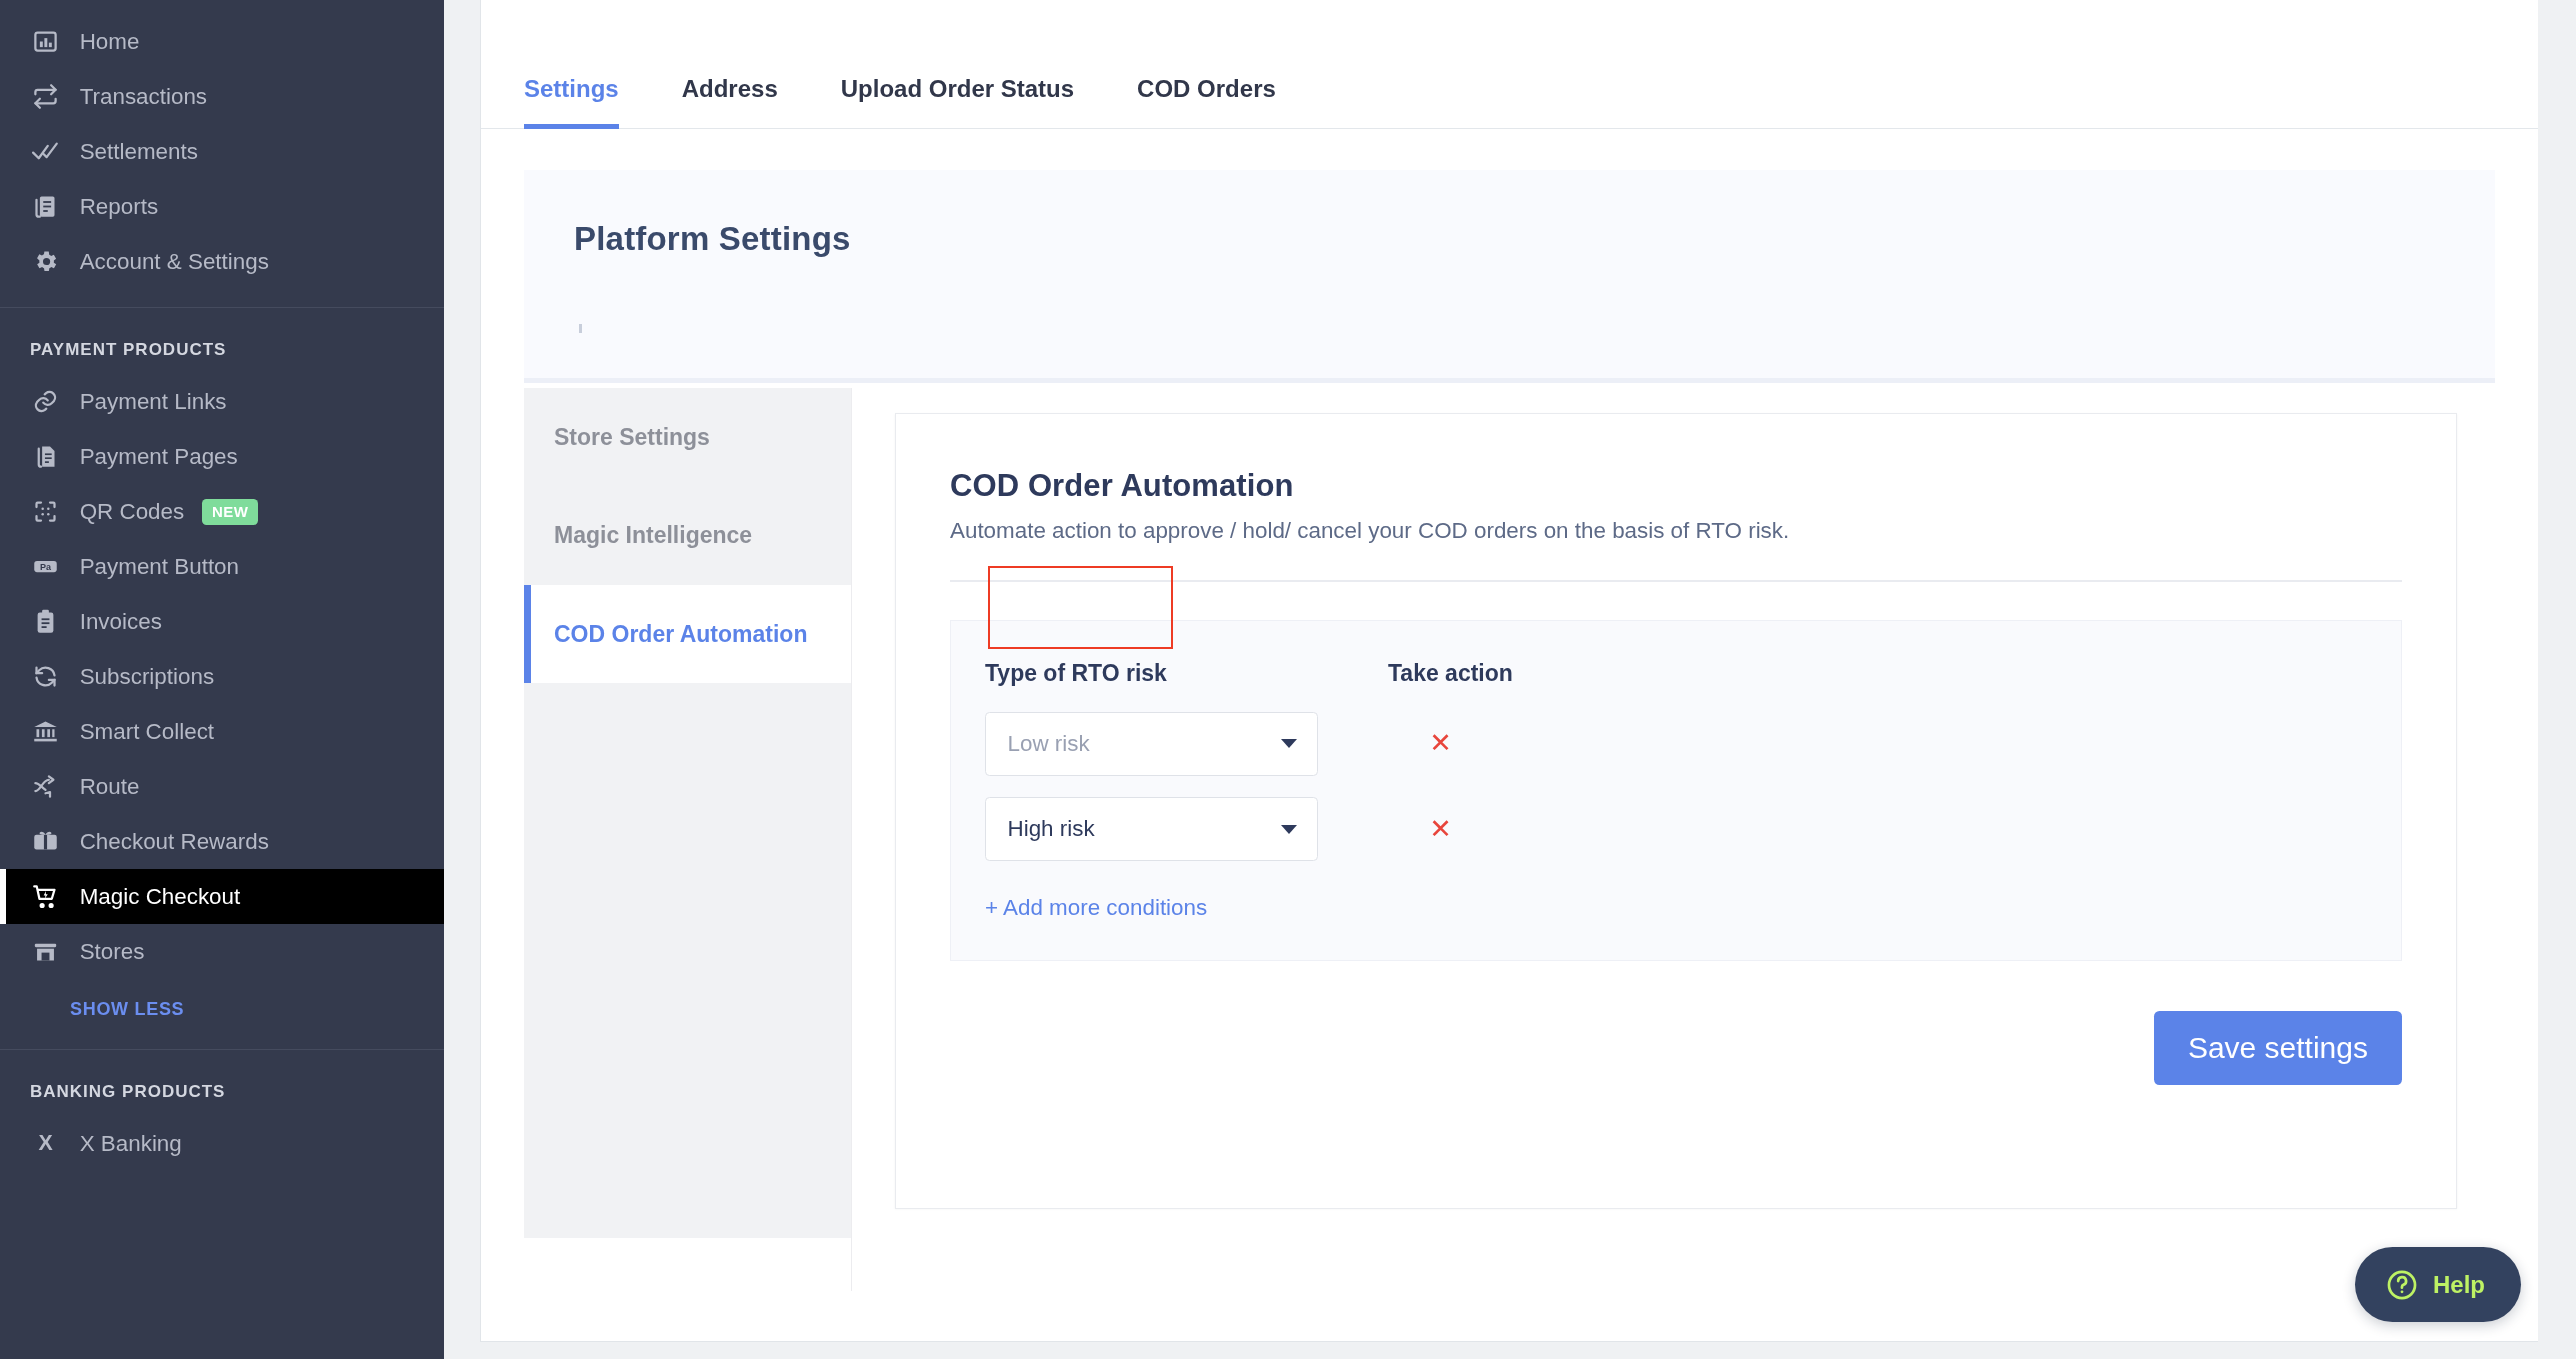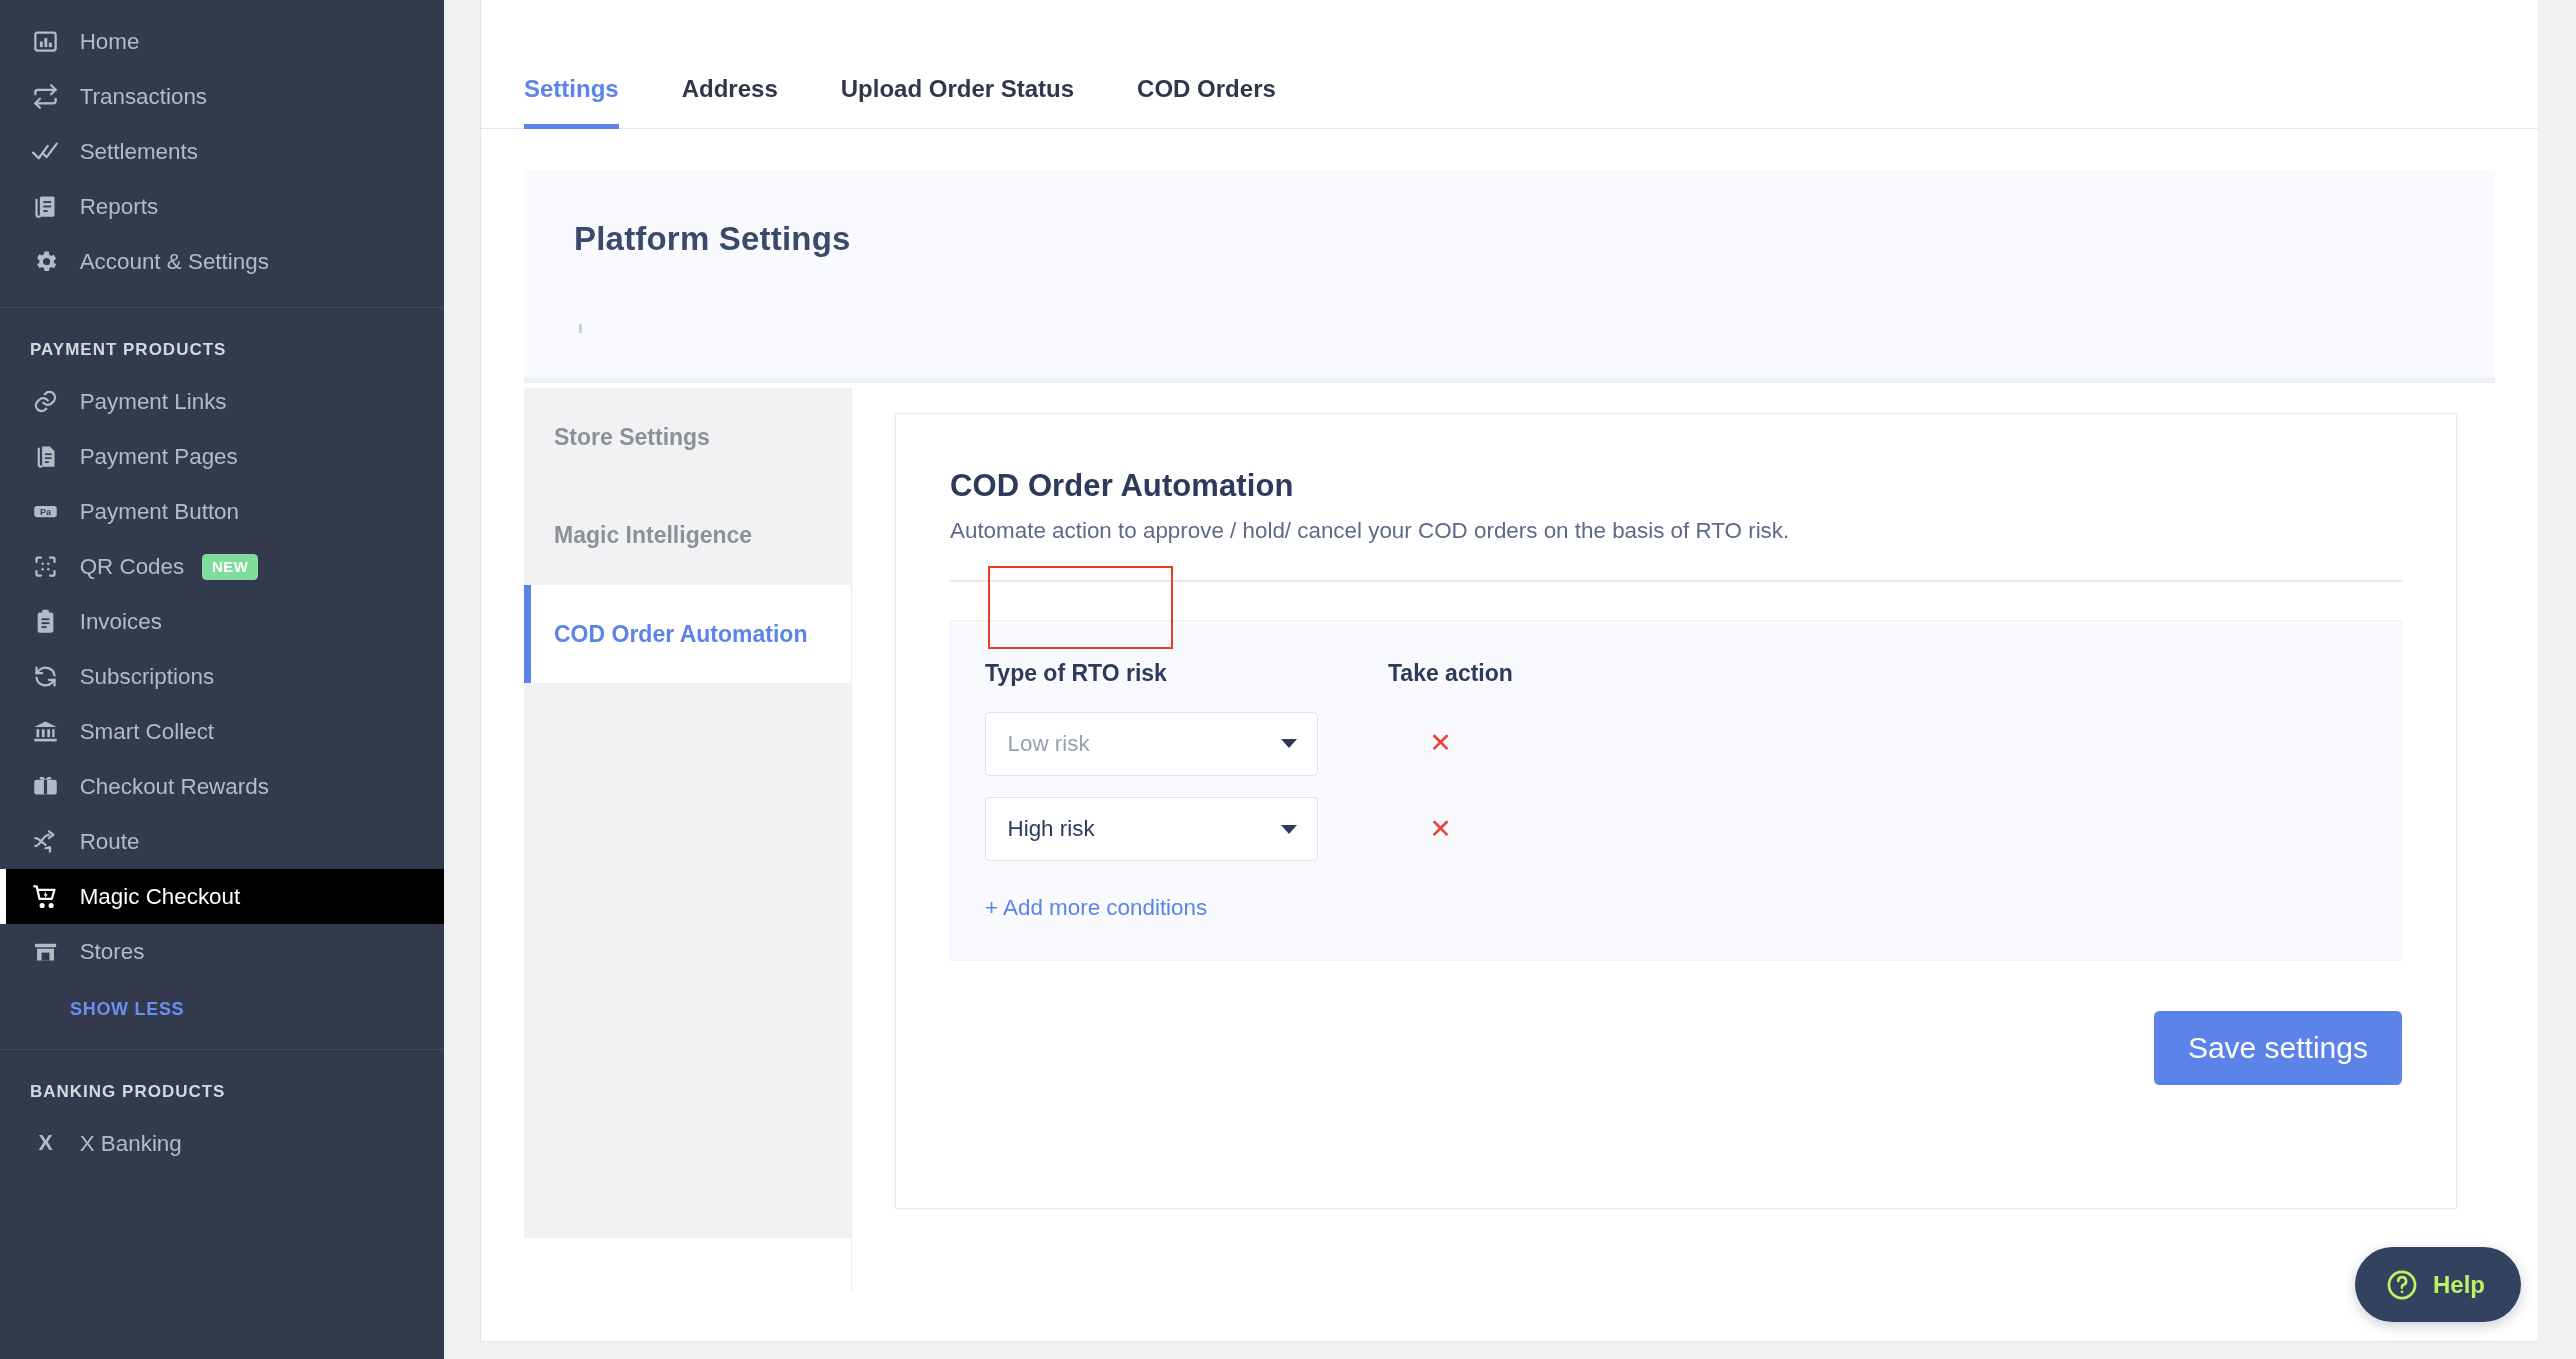--- a/index.html
+++ b/index.html
@@ -314,45 +314,45 @@
               <path d="M6 5v14a2 2 0 0 0 2 2" fill="none" stroke="currentColor" stroke-width="2" stroke-linecap="round"></path>
               <line x1="11.5" y1="10" x2="17.5" y2="10" stroke="#343a4d" stroke-width="1.5"></line>
               <line x1="11.5" y1="13.5" x2="17.5" y2="13.5" stroke="#343a4d" stroke-width="1.5"></line>
               <line x1="11.5" y1="17" x2="15" y2="17" stroke="#343a4d" stroke-width="1.5"></line>
             </svg>
         </span>
         <span>Payment Pages</span>
       </div>
       <div class="nav-item">
         <span class="ic">
-          <svg viewBox="0 0 24 24" style="font-size:25px">
-              <rect x="2" y="7" width="20" height="10" rx="2.5" fill="currentColor"></rect>
-              <text x="12" y="15" font-size="8" font-family="Liberation Sans, sans-serif" font-weight="700" fill="#343a4d" text-anchor="middle">Pa</text>
-            </svg>
-        </span>
-        <span>Payment Button</span>
-      </div>
-      <div class="nav-item">
-        <span class="ic">
           <svg viewBox="0 0 24 24" fill="none" stroke="currentColor" stroke-width="2" stroke-linecap="round">
               <path d="M4 8V5a1 1 0 0 1 1-1h3"></path>
               <path d="M16 4h3a1 1 0 0 1 1 1v3"></path>
               <path d="M20 16v3a1 1 0 0 1-1 1h-3"></path>
               <path d="M8 20H5a1 1 0 0 1-1-1v-3"></path>
               <circle cx="9.5" cy="9.5" r="1.1" fill="currentColor" stroke="none"></circle>
               <circle cx="14.5" cy="9.5" r="1.1" fill="currentColor" stroke="none"></circle>
               <circle cx="9.5" cy="14.5" r="1.1" fill="currentColor" stroke="none"></circle>
               <circle cx="14.5" cy="14.5" r="1.1" fill="currentColor" stroke="none"></circle>
             </svg>
         </span>
         <span>QR Codes</span>
         <span class="badge-new">NEW</span>
       </div>
       <div class="nav-item">
         <span class="ic">
+          <svg viewBox="0 0 24 24" style="font-size:25px">
+              <rect x="2" y="7" width="20" height="10" rx="2.5" fill="currentColor"></rect>
+              <text x="12" y="15" font-size="8" font-family="Liberation Sans, sans-serif" font-weight="700" fill="#343a4d" text-anchor="middle">Pa</text>
+            </svg>
+        </span>
+        <span>Payment Button</span>
+      </div>
+      <div class="nav-item">
+        <span class="ic">
           <svg viewBox="0 0 24 24" fill="currentColor">
               <rect x="5" y="4" width="14" height="18" rx="2"></rect>
               <rect x="9" y="1.5" width="6" height="4" rx="1.2"></rect>
               <line x1="8.5" y1="10" x2="15.5" y2="10" stroke="#343a4d" stroke-width="1.6"></line>
               <line x1="8.5" y1="13.5" x2="15.5" y2="13.5" stroke="#343a4d" stroke-width="1.6"></line>
               <line x1="8.5" y1="17" x2="13" y2="17" stroke="#343a4d" stroke-width="1.6"></line>
             </svg>
         </span>
         <span>Invoices</span>
       </div>
@@ -375,38 +375,38 @@
               <rect x="8.8" y="10" width="2.4" height="7"></rect>
               <rect x="13.6" y="10" width="2.4" height="7"></rect>
               <rect x="18" y="10" width="2" height="7"></rect>
               <rect x="2" y="18.5" width="20" height="2.3"></rect>
             </svg>
         </span>
         <span>Smart Collect</span>
       </div>
       <div class="nav-item">
         <span class="ic">
-          <svg viewBox="0 0 24 24" fill="currentColor">
-              <rect x="2" y="6" width="20" height="13" rx="2"></rect>
-              <rect x="10.6" y="6" width="2.8" height="13" fill="#343a4d"></rect>
-              <path d="M12 6c-1-2.5-4-3.5-5-2s.8 2 5 2zM12 6c1-2.5 4-3.5 5-2s-.8 2-5 2z" fill="currentColor"></path>
-            </svg>
-        </span>
-        <span>Checkout Rewards</span>
-      </div>
-      <div class="nav-item">
-        <span class="ic">
           <svg viewBox="0 0 24 24" fill="none" stroke="currentColor" stroke-width="2" stroke-linecap="round" stroke-linejoin="round">
               <path d="M3 16c5 0 6-10 12-10"></path>
               <polyline points="15 3 19 6 15 9"></polyline>
               <path d="M3 9c3 0 5 3 9 6"></path>
               <polyline points="12 18 16 17 16 21"></polyline>
             </svg>
         </span>
         <span>Route</span>
+      </div>
+      <div class="nav-item">
+        <span class="ic">
+          <svg viewBox="0 0 24 24" fill="currentColor">
+              <rect x="2" y="6" width="20" height="13" rx="2"></rect>
+              <rect x="10.6" y="6" width="2.8" height="13" fill="#343a4d"></rect>
+              <path d="M12 6c-1-2.5-4-3.5-5-2s.8 2 5 2zM12 6c1-2.5 4-3.5 5-2s-.8 2-5 2z" fill="currentColor"></path>
+            </svg>
+        </span>
+        <span>Checkout Rewards</span>
       </div>
       <div class="nav-item active">
         <span class="ic">
           <svg viewBox="0 0 24 24" fill="none" stroke="currentColor" stroke-width="2" stroke-linecap="round" stroke-linejoin="round">
               <path d="M2 3h2.2l2.4 11h11l2.4-8H6"></path>
               <circle cx="9" cy="20" r="1.3" fill="currentColor"></circle>
               <circle cx="17" cy="20" r="1.3" fill="currentColor"></circle>
               <polygon points="12.4,7 10.4,11 12,11 11.4,14 14,10 12.3,10" fill="currentColor" stroke="none"></polygon>
             </svg>
         </span>

